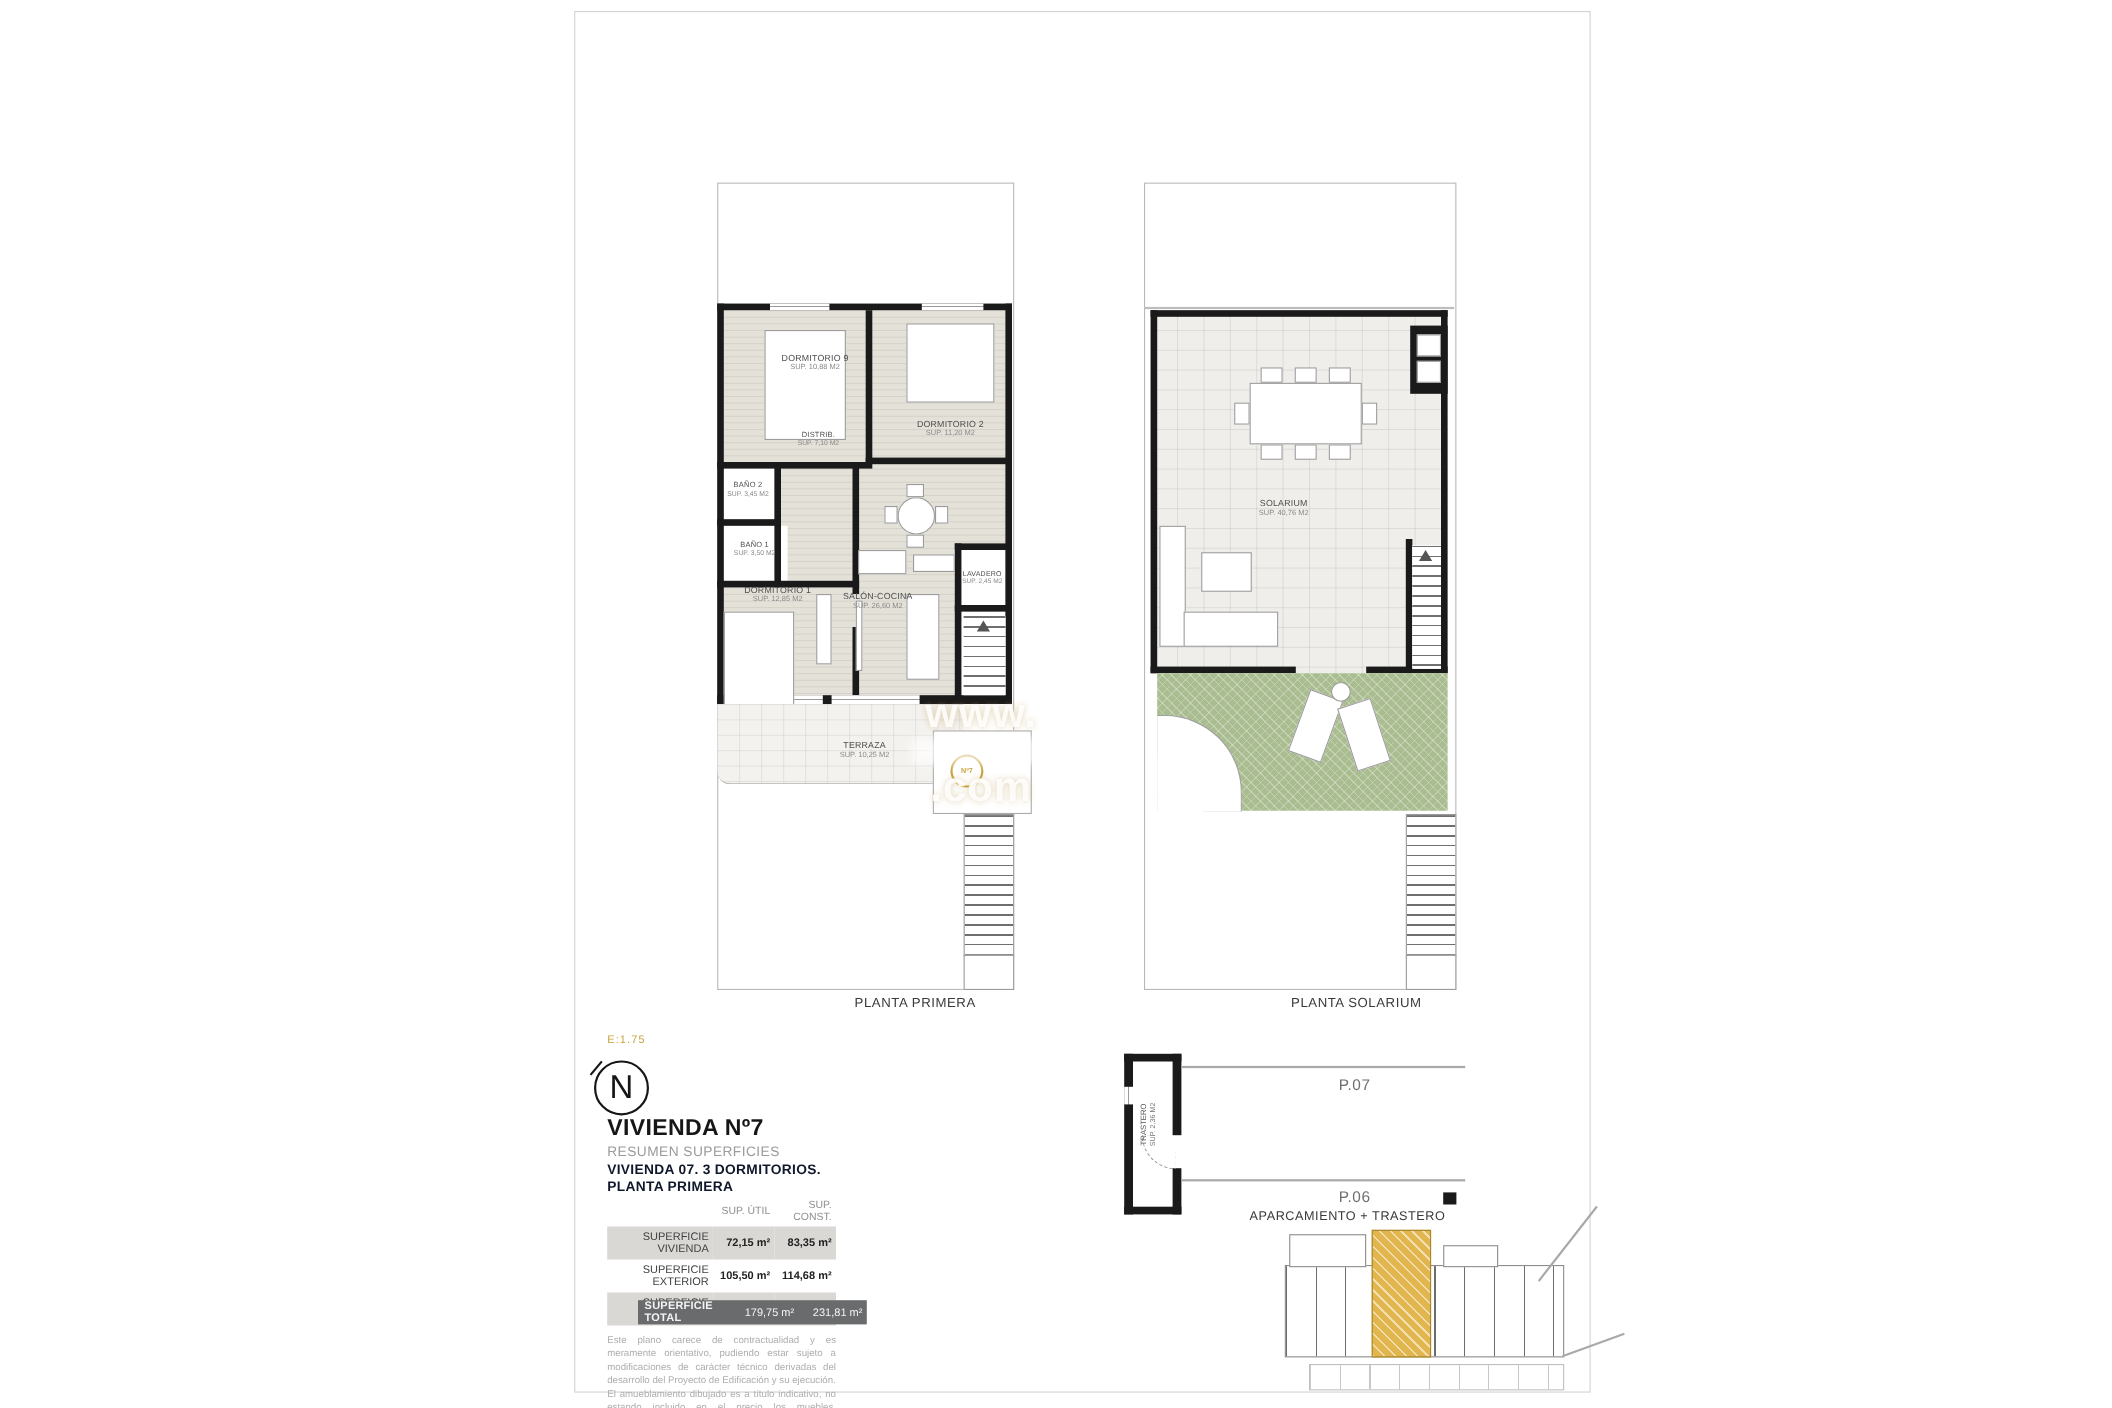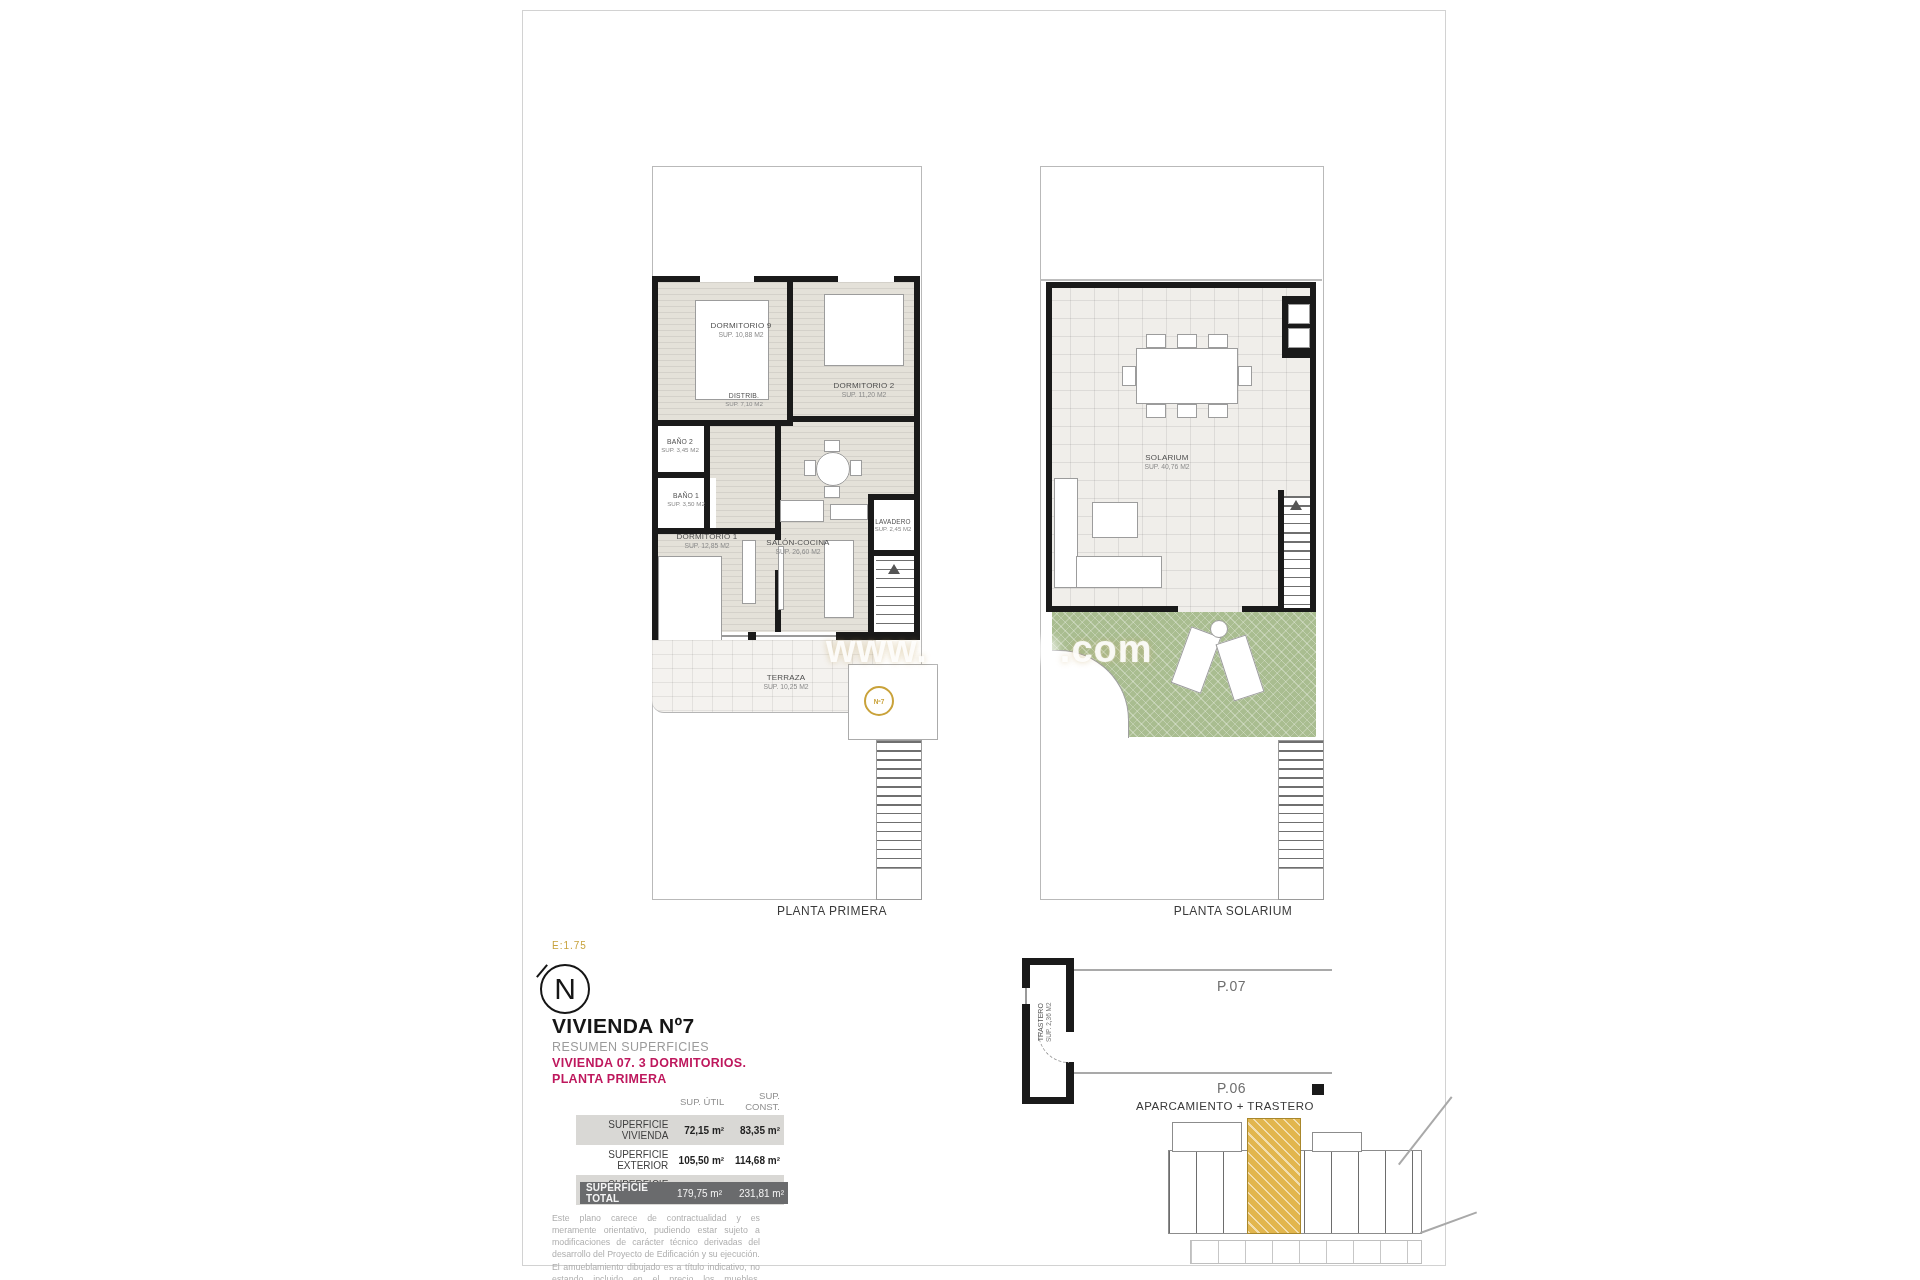--- a/index.html
+++ b/index.html
@@ -40,22 +40,22 @@
         border:1px solid #a8872c;}
   .uparrow{position:absolute;width:0;height:0;border-left:6px solid transparent;
            border-right:6px solid transparent;border-bottom:10px solid #555;}
   
   .scale-txt{position:absolute;font-size:10px;letter-spacing:1px;color:#c7a23c;}
   .north{position:absolute;width:46px;height:46px;border:2.5px solid #161616;border-radius:50%;
          display:flex;align-items:center;justify-content:center;font-size:30px;color:#161616;background:#fff;}
   .north-tick{position:absolute;width:16px;height:2px;background:#161616;transform:rotate(-50deg);}
   .ttl{position:absolute;font-size:21px;font-weight:bold;color:#161616;letter-spacing:.3px;}
   .sub-gray{position:absolute;font-size:12.5px;color:#9b9b9b;letter-spacing:.4px;}
-  .sub-dark{position:absolute;font-size:12.5px;color:#be185d;font-weight:600;letter-spacing:.3px;}
-  table.sup{position:absolute;border-collapse:collapse;width:208px;font-size:10px;margin-left:24px;}
+  .sub-dark{position:absolute;font-size:12.5px;color:#0f172a;font-weight:600;letter-spacing:.3px;}
+  table.sup{position:absolute;border-collapse:collapse;width:208px;font-size:10px;}
   table.sup th{font-size:9.5px;color:#8f8f8f;font-weight:normal;text-align:right;padding:2px 4px 3px 0;}
   table.sup td{padding:4px 4px 4px 6px;color:#3f3f3f;text-align:right;}
   table.sup td.v{text-align:right;font-weight:bold;color:#222;}
   tr.shade{background:#d9d8d5;}
   .total-row{position:absolute;width:208px;background:#6a6b6d;color:#f4f4f4;display:flex;
              align-items:center;height:22px;font-size:10px;}
   .total-row .tl{flex:1;padding-left:6px;font-weight:600;letter-spacing:.2px;}
   .total-row .tv{width:58px;text-align:right;padding-right:4px;font-weight:400;}
   .disc{position:absolute;width:208px;font-size:8.8px;color:#aeaeae;text-align:justify;line-height:1.38;}
   .disc p{margin:0;}
@@ -222,21 +222,21 @@
   <div class="abs" style="left:1052px;top:650px;width:76px;height:87px;background:#fff;border-top:1px solid #9f9f9f;border-right:1px solid #9f9f9f;border-top-right-radius:70px;"></div>
   <div class="furn" style="left:1180px;top:630px;width:30px;height:58px;transform:rotate(20deg);"></div>
   <div class="furn" style="left:1224px;top:638px;width:30px;height:58px;transform:rotate(-18deg);"></div>
   <div class="furn" style="left:1210px;top:620px;width:16px;height:16px;border-radius:50%;"></div>
 
   <div class="stair" style="left:1278px;top:740px;width:44px;height:128px;"></div>
   <div class="thinbox" style="left:1278px;top:868px;width:44px;height:30px;border-color:#9a9a9a;"></div>
 
   <div class="caption" style="left:1158px;top:904px;width:150px;">PLANTA SOLARIUM</div>
 
-  <div class="wm" style="left:826px;top:628px;">
+  <div class="wm" style="left:826px;top:628px;flex-direction:column;">
     <span>www.</span>
     <span class="wm-blur"></span>
     <span>.com</span>
   </div>
 
   <div class="scale-txt" style="left:552px;top:940px;">E:1.75</div>
   <div class="north" style="left:540px;top:964px;">
     <span>N</span>
   </div>
   <div class="north-tick" style="left:534px;top:970px;"></div>

